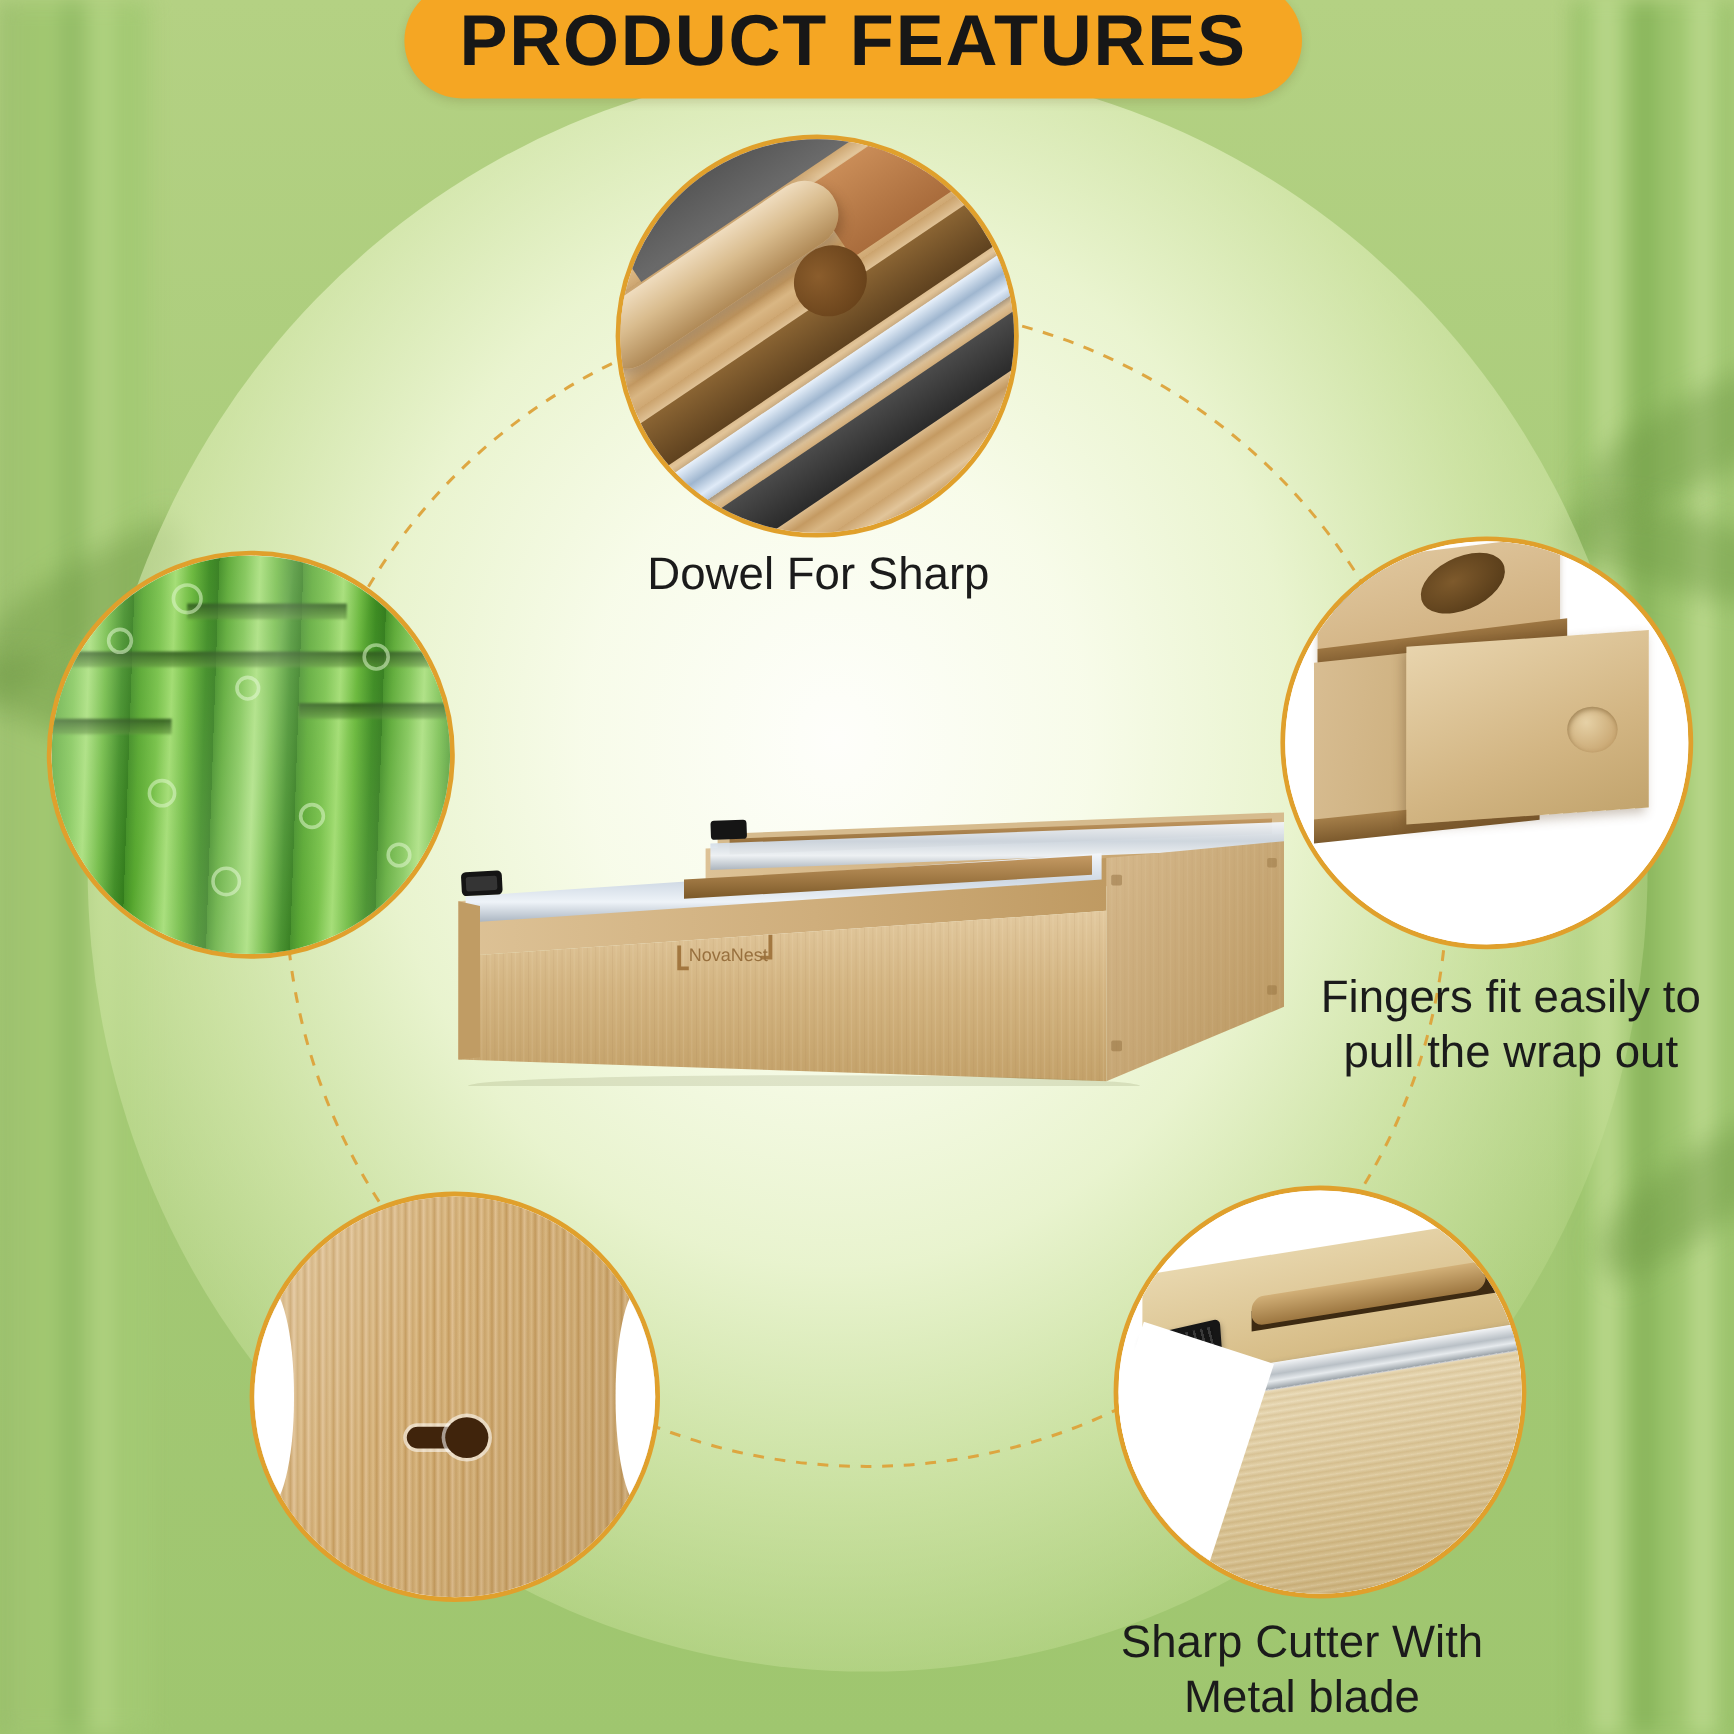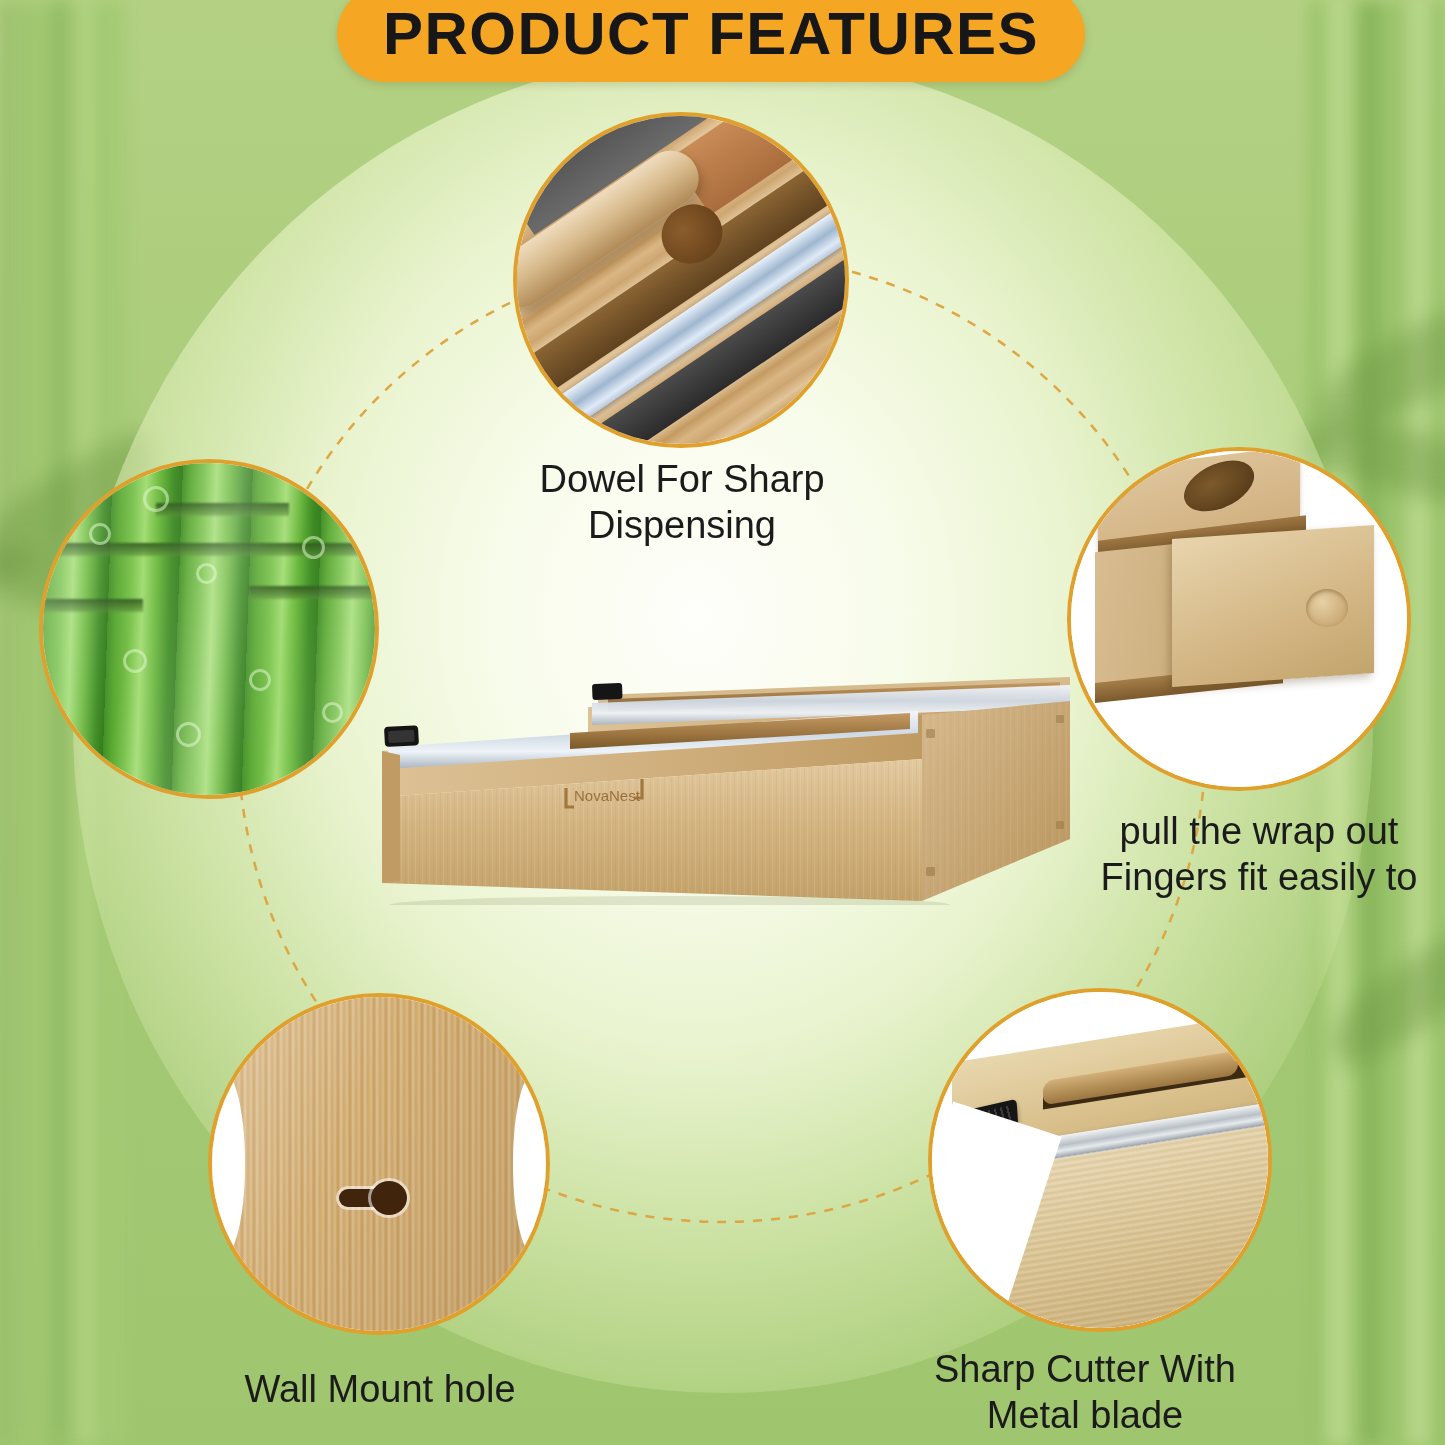--- a/index.html
+++ b/index.html
@@ -401,21 +401,20 @@
       <div class="dowel-wood-top"></div>
       <div class="dowel-gap"></div>
       <div class="dowel-rod"></div>
       <div class="dowel-rod-end"></div>
       <div class="dowel-foil"></div>
       <div class="dowel-blade"></div>
     </div>
   </div>
   <div class="label" id="l-dowel">
     <div>Dowel For Sharp</div>
-    <div>Dispensing</div>
   </div>
 
   <div class="bubble" id="b-bamboo">
     <div class="bubble-inner">
       <div class="bamboo-art"></div>
       <div class="bamboo-node" style="top:24%;"></div>
       <div class="bamboo-node" style="top:41%;left:-30%;width:60%;"></div>
       <div class="bamboo-node" style="top:12%;left:34%;width:40%;"></div>
       <div class="bamboo-node" style="top:37%;left:62%;width:46%;"></div>
       <div class="bamboo-dot" style="left:14%;top:18%;width:16px;height:16px;"></div>
@@ -437,38 +436,35 @@
       <div class="fin-lid"></div>
       <div class="fin-notch"></div>
       <div class="fin-lid-edge"></div>
       <div class="fin-body"></div>
       <div class="fin-base"></div>
       <div class="fin-slide"></div>
       <div class="fin-knob"></div>
     </div>
   </div>
   <div class="label" id="l-fingers">
+    <div>Fingers fit easily to</div>
     <div>pull the wrap out</div>
-    <div>Fingers fit easily to</div>
   </div>
 
   <div class="bubble" id="b-wall">
     <div class="bubble-inner">
       <div class="wall-art"></div>
       <div class="wall-shade"></div>
       <div class="wall-white-l"></div>
       <div class="wall-white-r"></div>
       <div class="keyhole">
         <div class="slot"></div>
         <div class="round"></div>
       </div>
     </div>
-  </div>
-  <div class="label" id="l-wall">
-    <div>Wall Mount hole</div>
   </div>
 
   <div class="bubble" id="b-cutter">
     <div class="bubble-inner">
       <div class="cut-bg"></div>
       <div class="cut-top"></div>
       <div class="cut-slotdark"></div>
       <div class="cut-dowel"></div>
       <div class="cut-rail"></div>
       <div class="cut-front"></div>

